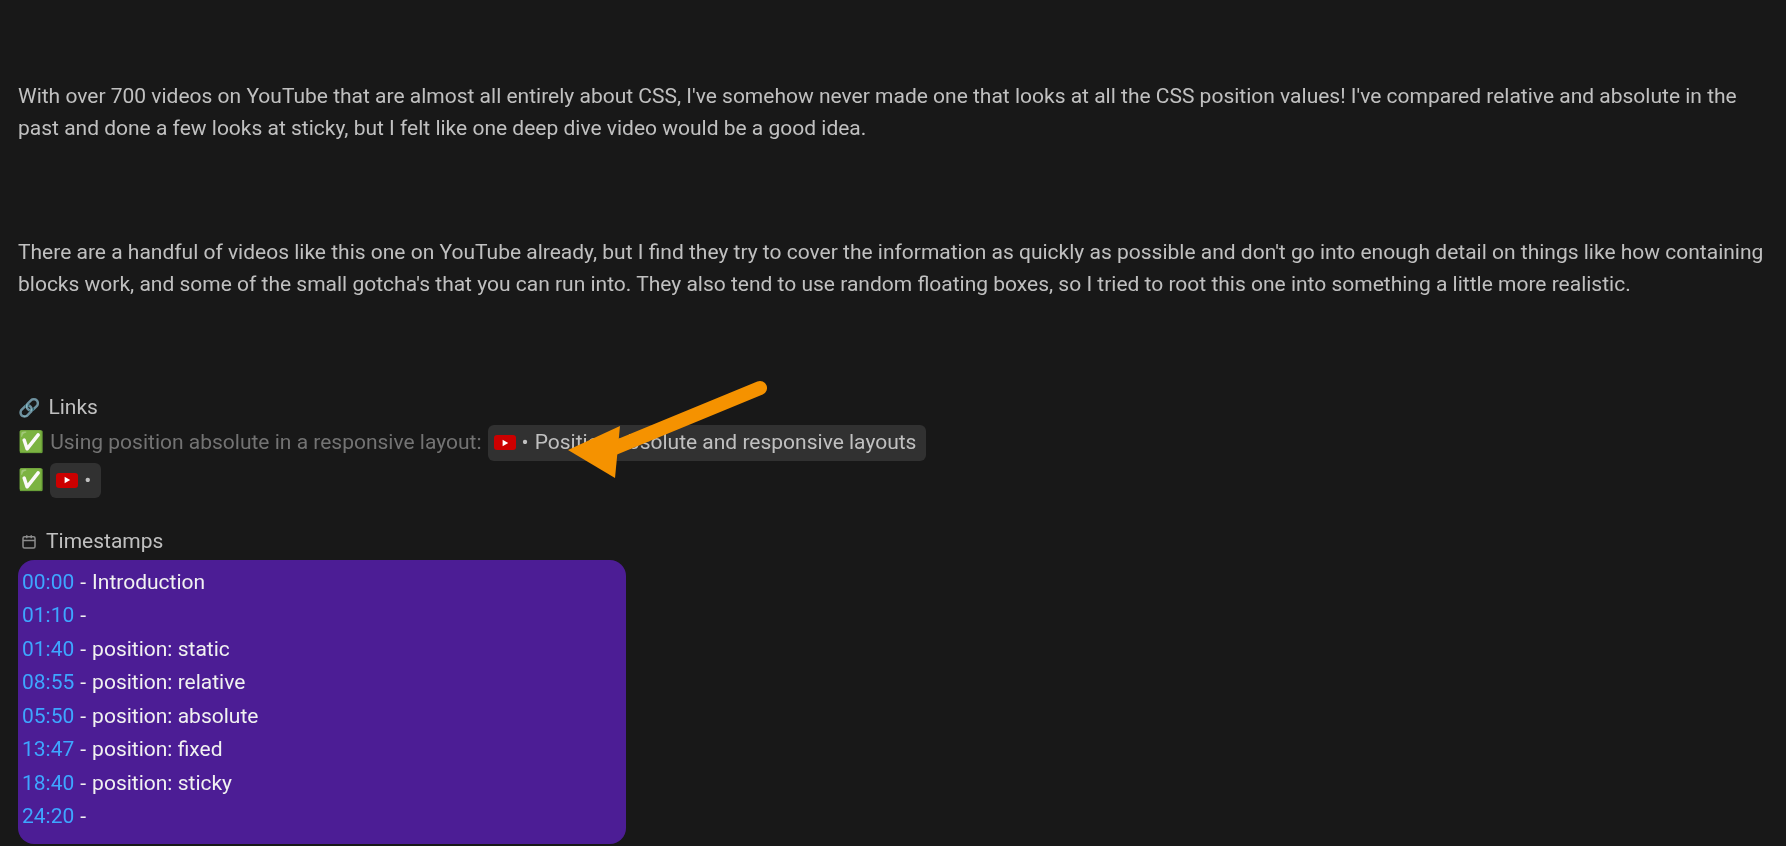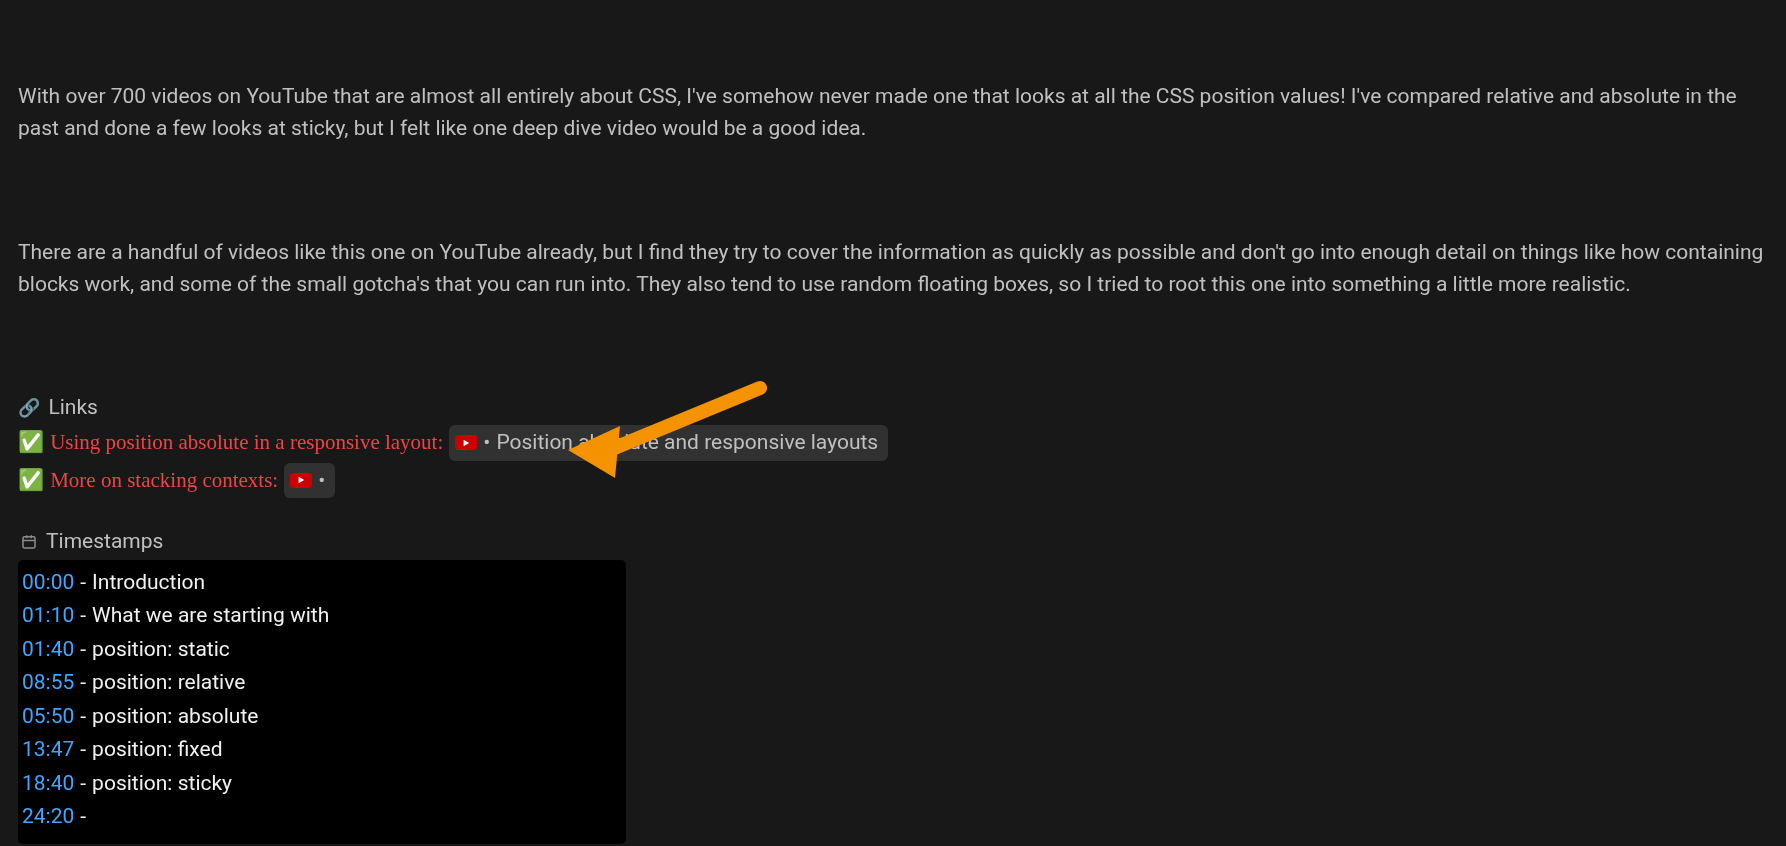--- a/index.html
+++ b/index.html
@@ -45,22 +45,21 @@
       align-items: center;
       gap: 6px;
       flex-wrap: wrap;
       margin-bottom: 2px;
       color: #c0c0c0;
     }
     .check-emoji {
       color: #c0c0c0;
     }
     .link-label {
-      color: #ef4444;
-      font-family: Liberation Serif, serif;
+      color: #737373;
     }
     .video-chip {
       display: inline-flex;
       align-items: center;
       gap: 6px;
       background-color: #313131;
       border-radius: 6px;
       padding: 2px 10px 2px 6px;
       color: #c0c0c0;
       cursor: pointer;
@@ -93,22 +92,22 @@
     }
     .ts-header {
       display: flex;
       align-items: center;
       gap: 8px;
       color: #c0c0c0;
       margin-bottom: 2px;
       padding-left: 2px;
     }
     .ts-list {
-      background-color: #000000;
-      border-radius: 5px;
+      background-color: #4c1d95;
+      border-radius: 16px;
       padding: 6px 16px 10px 4px;
       display: inline-block;
       min-width: 608px;
     }
     .ts-row {
       display: flex;
       align-items: baseline;
       gap: 6px;
       color: #f1f1f1;
       padding: 1px 0;
@@ -155,21 +154,20 @@
             <polygon points="2,1 9,5 2,9"></polygon>
           </svg>
       </span>
       <span class="chip-dot">•</span>
       <span class="chip-text">Position absolute and responsive layouts</span>
     </span>
   </div>
 
   <div class="link-line">
     <span class="check-emoji">✅</span>
-    <span class="link-label">More on stacking contexts:</span>
     <span class="video-chip">
       <span class="yt-mini">
         <svg viewBox="0 0 10 10">
             <polygon points="2,1 9,5 2,9"></polygon>
           </svg>
       </span>
       <span class="chip-dot">•</span>
     </span>
   </div>
 </div>
@@ -188,21 +186,20 @@
   </div>
   <div class="ts-list">
     <div class="ts-row">
       <span class="ts-time">00:00</span>
       <span class="ts-sep">-</span>
       <span class="ts-label">Introduction</span>
     </div>
     <div class="ts-row">
       <span class="ts-time">01:10</span>
       <span class="ts-sep">-</span>
-      <span class="ts-label">What we are starting with</span>
     </div>
     <div class="ts-row">
       <span class="ts-time">01:40</span>
       <span class="ts-sep">-</span>
       <span class="ts-label">position: static</span>
     </div>
     <div class="ts-row">
       <span class="ts-time">08:55</span>
       <span class="ts-sep">-</span>
       <span class="ts-label">position: relative</span>

